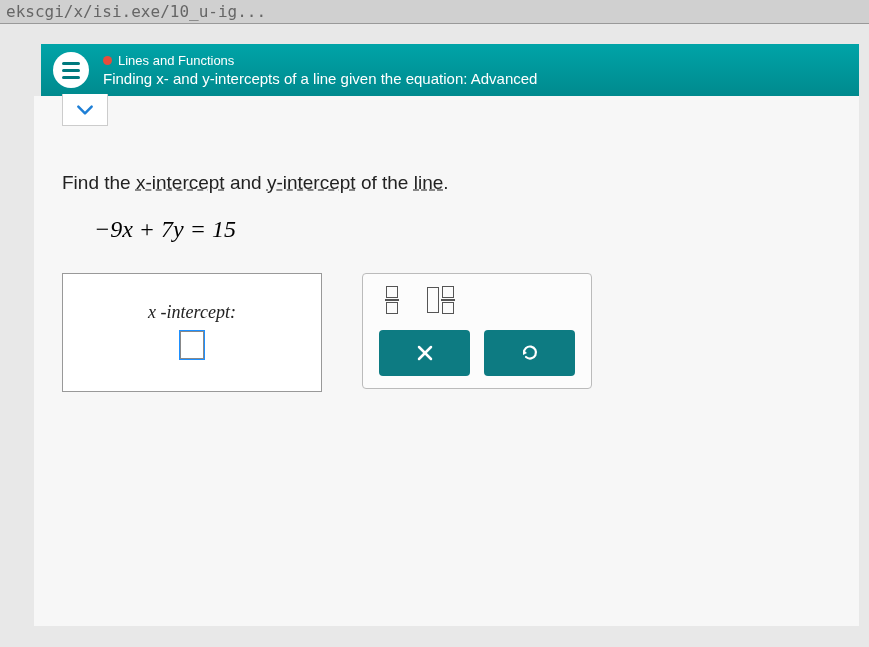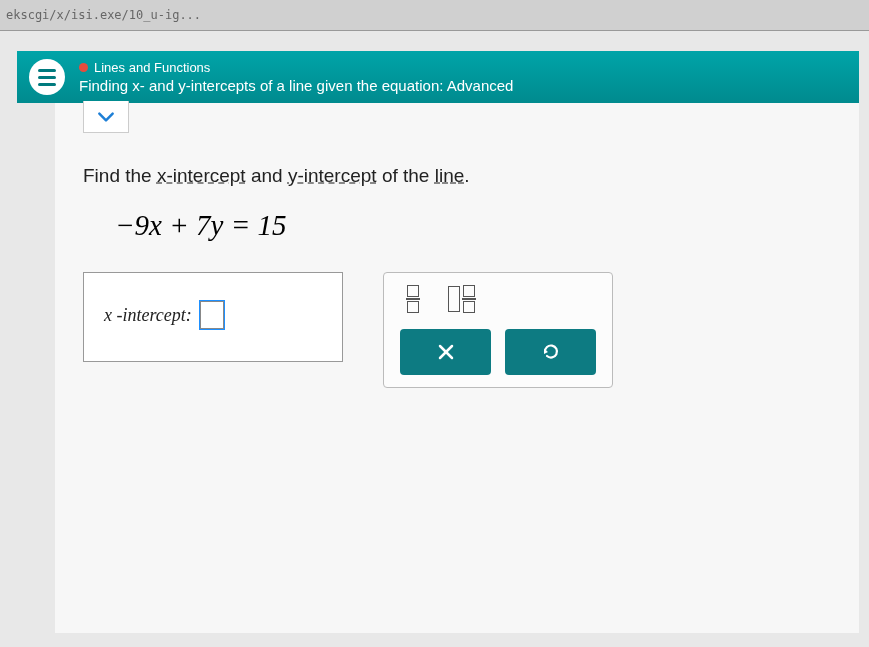--- a/index.html
+++ b/index.html
@@ -6,32 +6,32 @@
     body {
       font-family: Arial, sans-serif;
       background: #e8e8e8;
       width: 869px;
       height: 647px;
       overflow: hidden;
     }
     .url-bar {
       background: #d0d0d0;
       color: #666;
-      font-size: 12px;
-      padding: 8px 6px;
+      font-size: 16px;
+      padding: 2px 6px;
       font-family: monospace;
       border-bottom: 1px solid #999;
     }
     .header {
       background: linear-gradient(to bottom, #00a4a8, #008a8e);
       display: flex;
       align-items: center;
       padding: 8px 12px;
       margin-top: 20px;
-      margin-left: 17px;
+      margin-left: 41px;
       margin-right: 10px;
     }
     .hamburger {
       background: #fff;
       border-radius: 50%;
       width: 36px;
       height: 36px;
       display: flex;
       flex-direction: column;
       align-items: center;
@@ -62,23 +62,23 @@
       background: #e74c3c;
       display: inline-block;
     }
     .title {
       font-size: 15px;
       font-weight: normal;
       color: #fff;
     }
     .content {
       background: #f7f7f7;
-      margin-left: 55px;
+      margin-left: 34px;
       margin-right: 10px;
-      padding: 18px 28px;
+      padding: 32px 28px;
       min-height: 530px;
       position: relative;
     }
     .chevron-tab {
       position: absolute;
       top: -2px;
       left: 28px;
       width: 46px;
       height: 32px;
       background: #fff;
@@ -92,21 +92,21 @@
     .chevron-tab svg { width: 20px; height: 14px; }
     .question {
       margin-top: 44px;
       font-size: 19px;
       color: #222;
     }
     .question .ul { text-decoration: underline dashed #888; }
     .equation {
       font-family: 'Times New Roman', serif;
       font-style: italic;
-      font-size: 29px;
+      font-size: 24px;
       color: #000;
       margin: 22px 0 30px 32px;
     }
     .answer-row {
       display: flex;
       align-items: flex-start;
       gap: 40px;
     }
     .answer-box {
       border: 1px solid #999;
@@ -116,20 +116,21 @@
     }
     .answer-line {
       display: flex;
       align-items: center;
       gap: 8px;
       margin: 14px 0;
       font-family: 'Times New Roman', serif;
       font-style: italic;
       font-size: 18px;
       color: #222;
+      flex-direction: column;
     }
     .answer-input {
       width: 24px;
       height: 28px;
       border: 1px solid #888;
       background: #fff;
       display: inline-block;
     }
     .answer-input.active { outline: 1px solid #1e90ff; }
     .tool-box {

